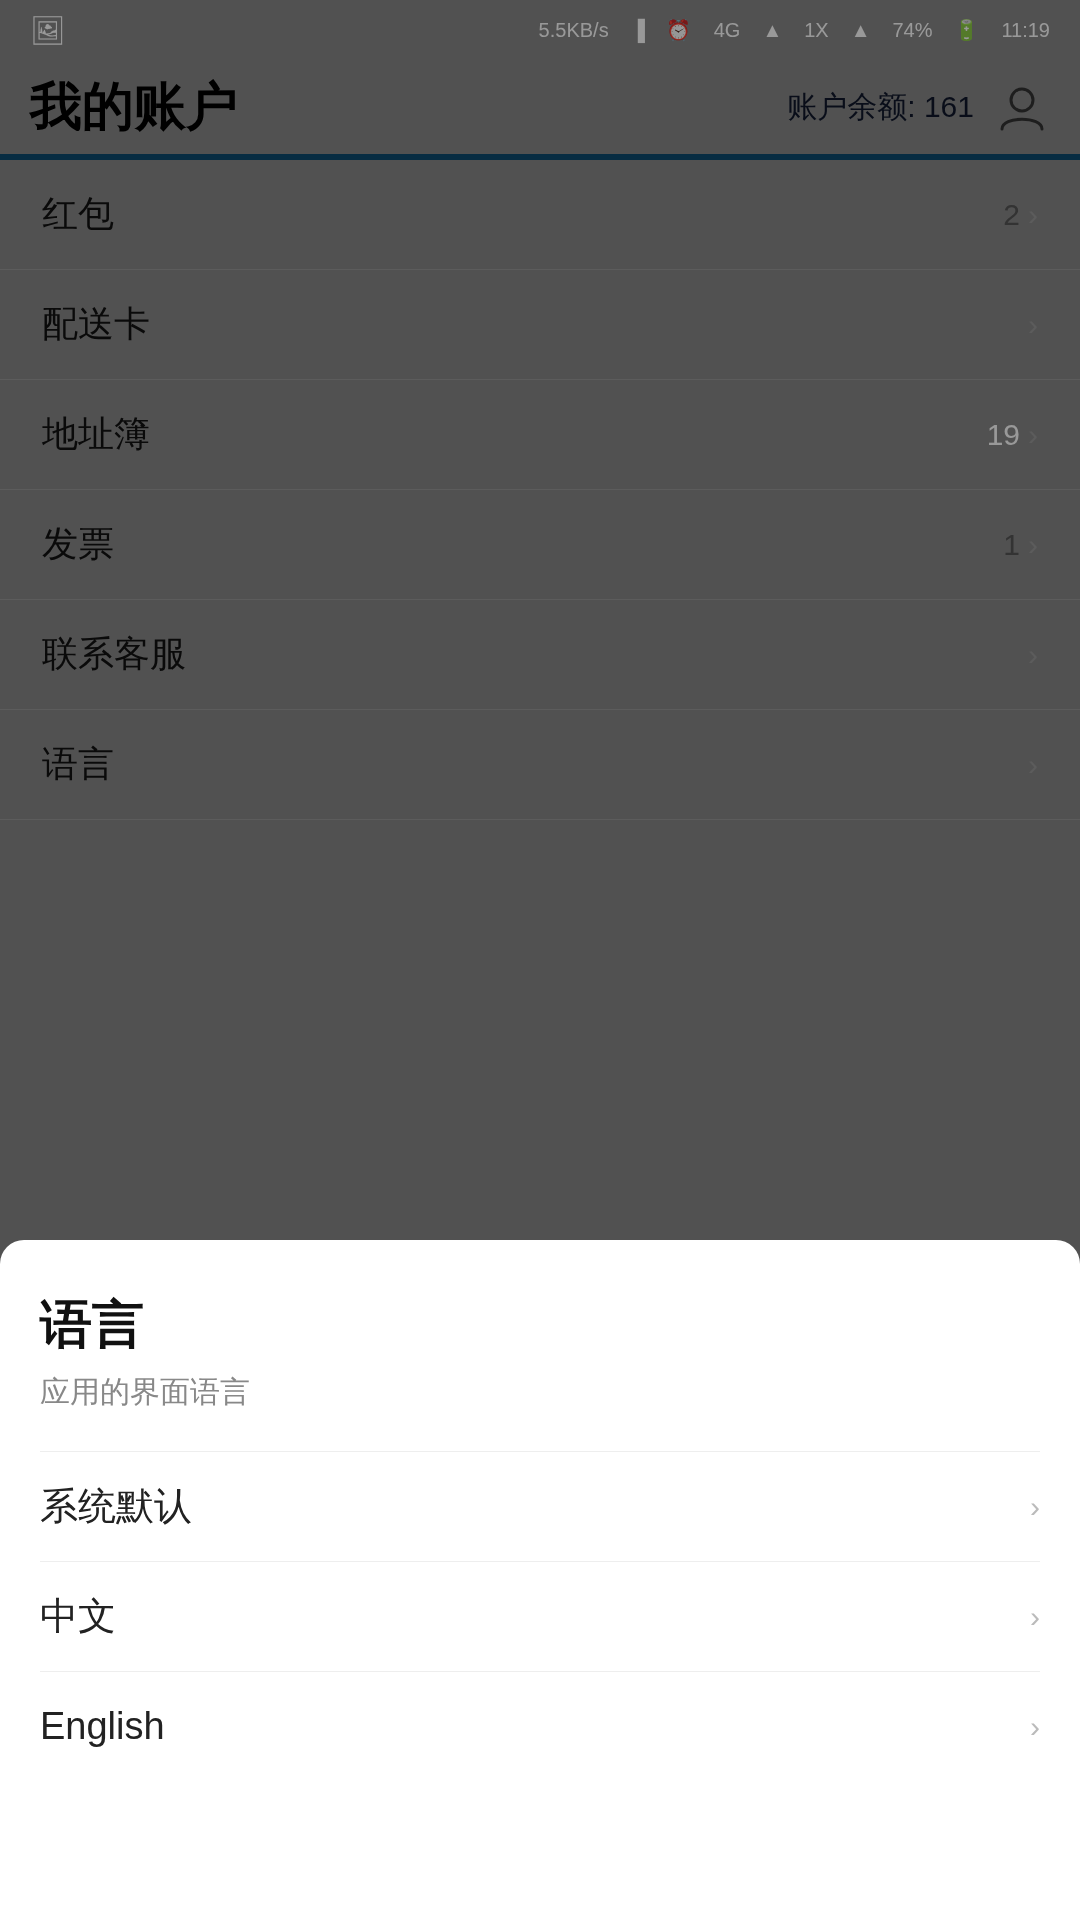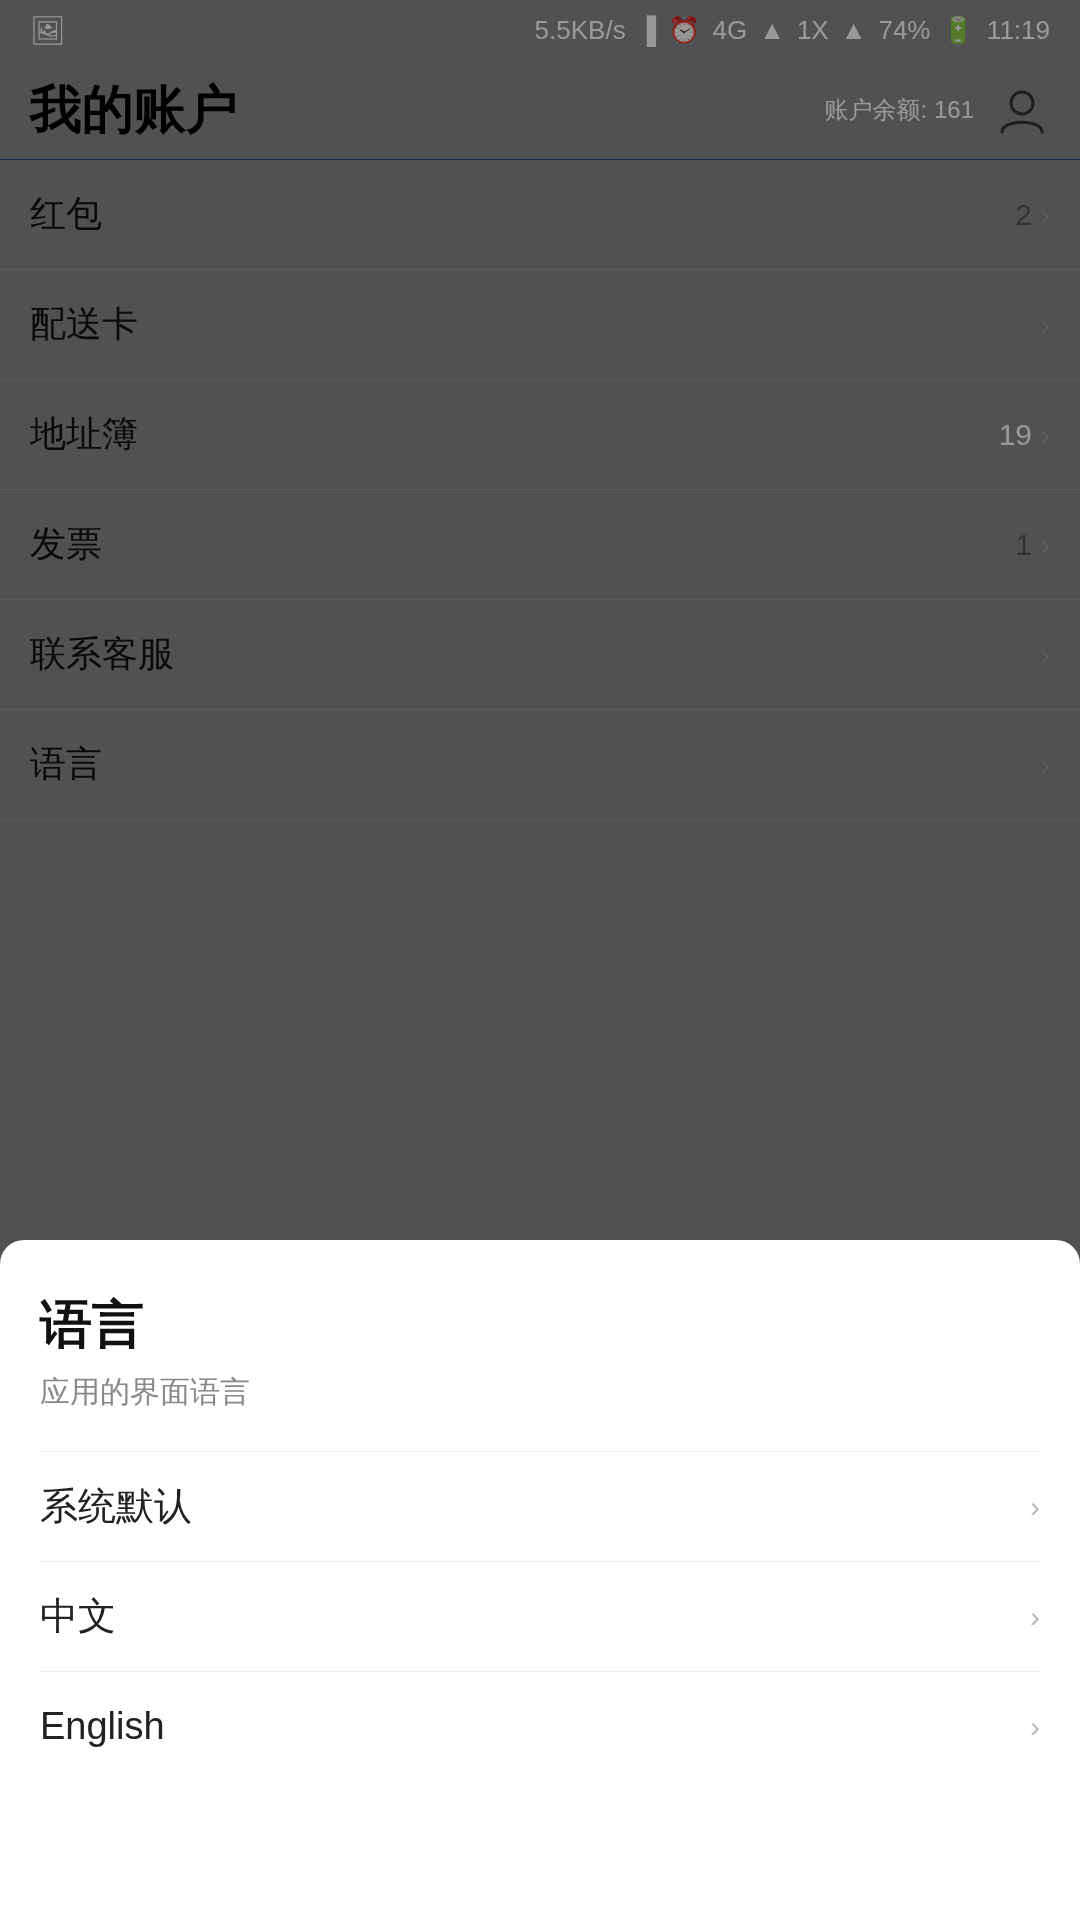--- a/index.html
+++ b/index.html
@@ -26,67 +26,67 @@
       font-size: 26px;
     }
     .status-left {
       display: flex;
       align-items: center;
       gap: 8px;
     }
     .status-right {
       display: flex;
       align-items: center;
-      gap: 12px;
-      font-size: 26px;
+      gap: 22px;
+      font-size: 20px;
       font-weight: 500;
     }
 
     
     .header {
       height: 100px;
       background: #888;
       display: flex;
       align-items: center;
       justify-content: space-between;
       padding: 0 30px;
-      border-bottom: 1px solid #0c4a6e;
+      border-bottom: 6px solid #0c4a6e;
     }
     .header-title {
       font-size: 52px;
       font-weight: bold;
       color: #000;
     }
     .header-right {
       display: flex;
       align-items: center;
       gap: 20px;
     }
     .balance-text {
-      font-size: 24px;
-      color: #ffffff;
+      font-size: 30px;
+      color: #0f172a;
     }
     .avatar-icon {
       width: 56px;
       height: 56px;
       display: flex;
       align-items: center;
       justify-content: center;
     }
 
     
     .menu-list {
       background: #888;
     }
     .menu-item {
       height: 110px;
       display: flex;
       align-items: center;
       justify-content: space-between;
-      padding: 0 30px;
+      padding: 0 42px;
       border-bottom: 1px solid #999;
       cursor: pointer;
     }
     .menu-item-left {
       font-size: 36px;
       color: #111;
     }
     .menu-item-right {
       display: flex;
       align-items: center;

